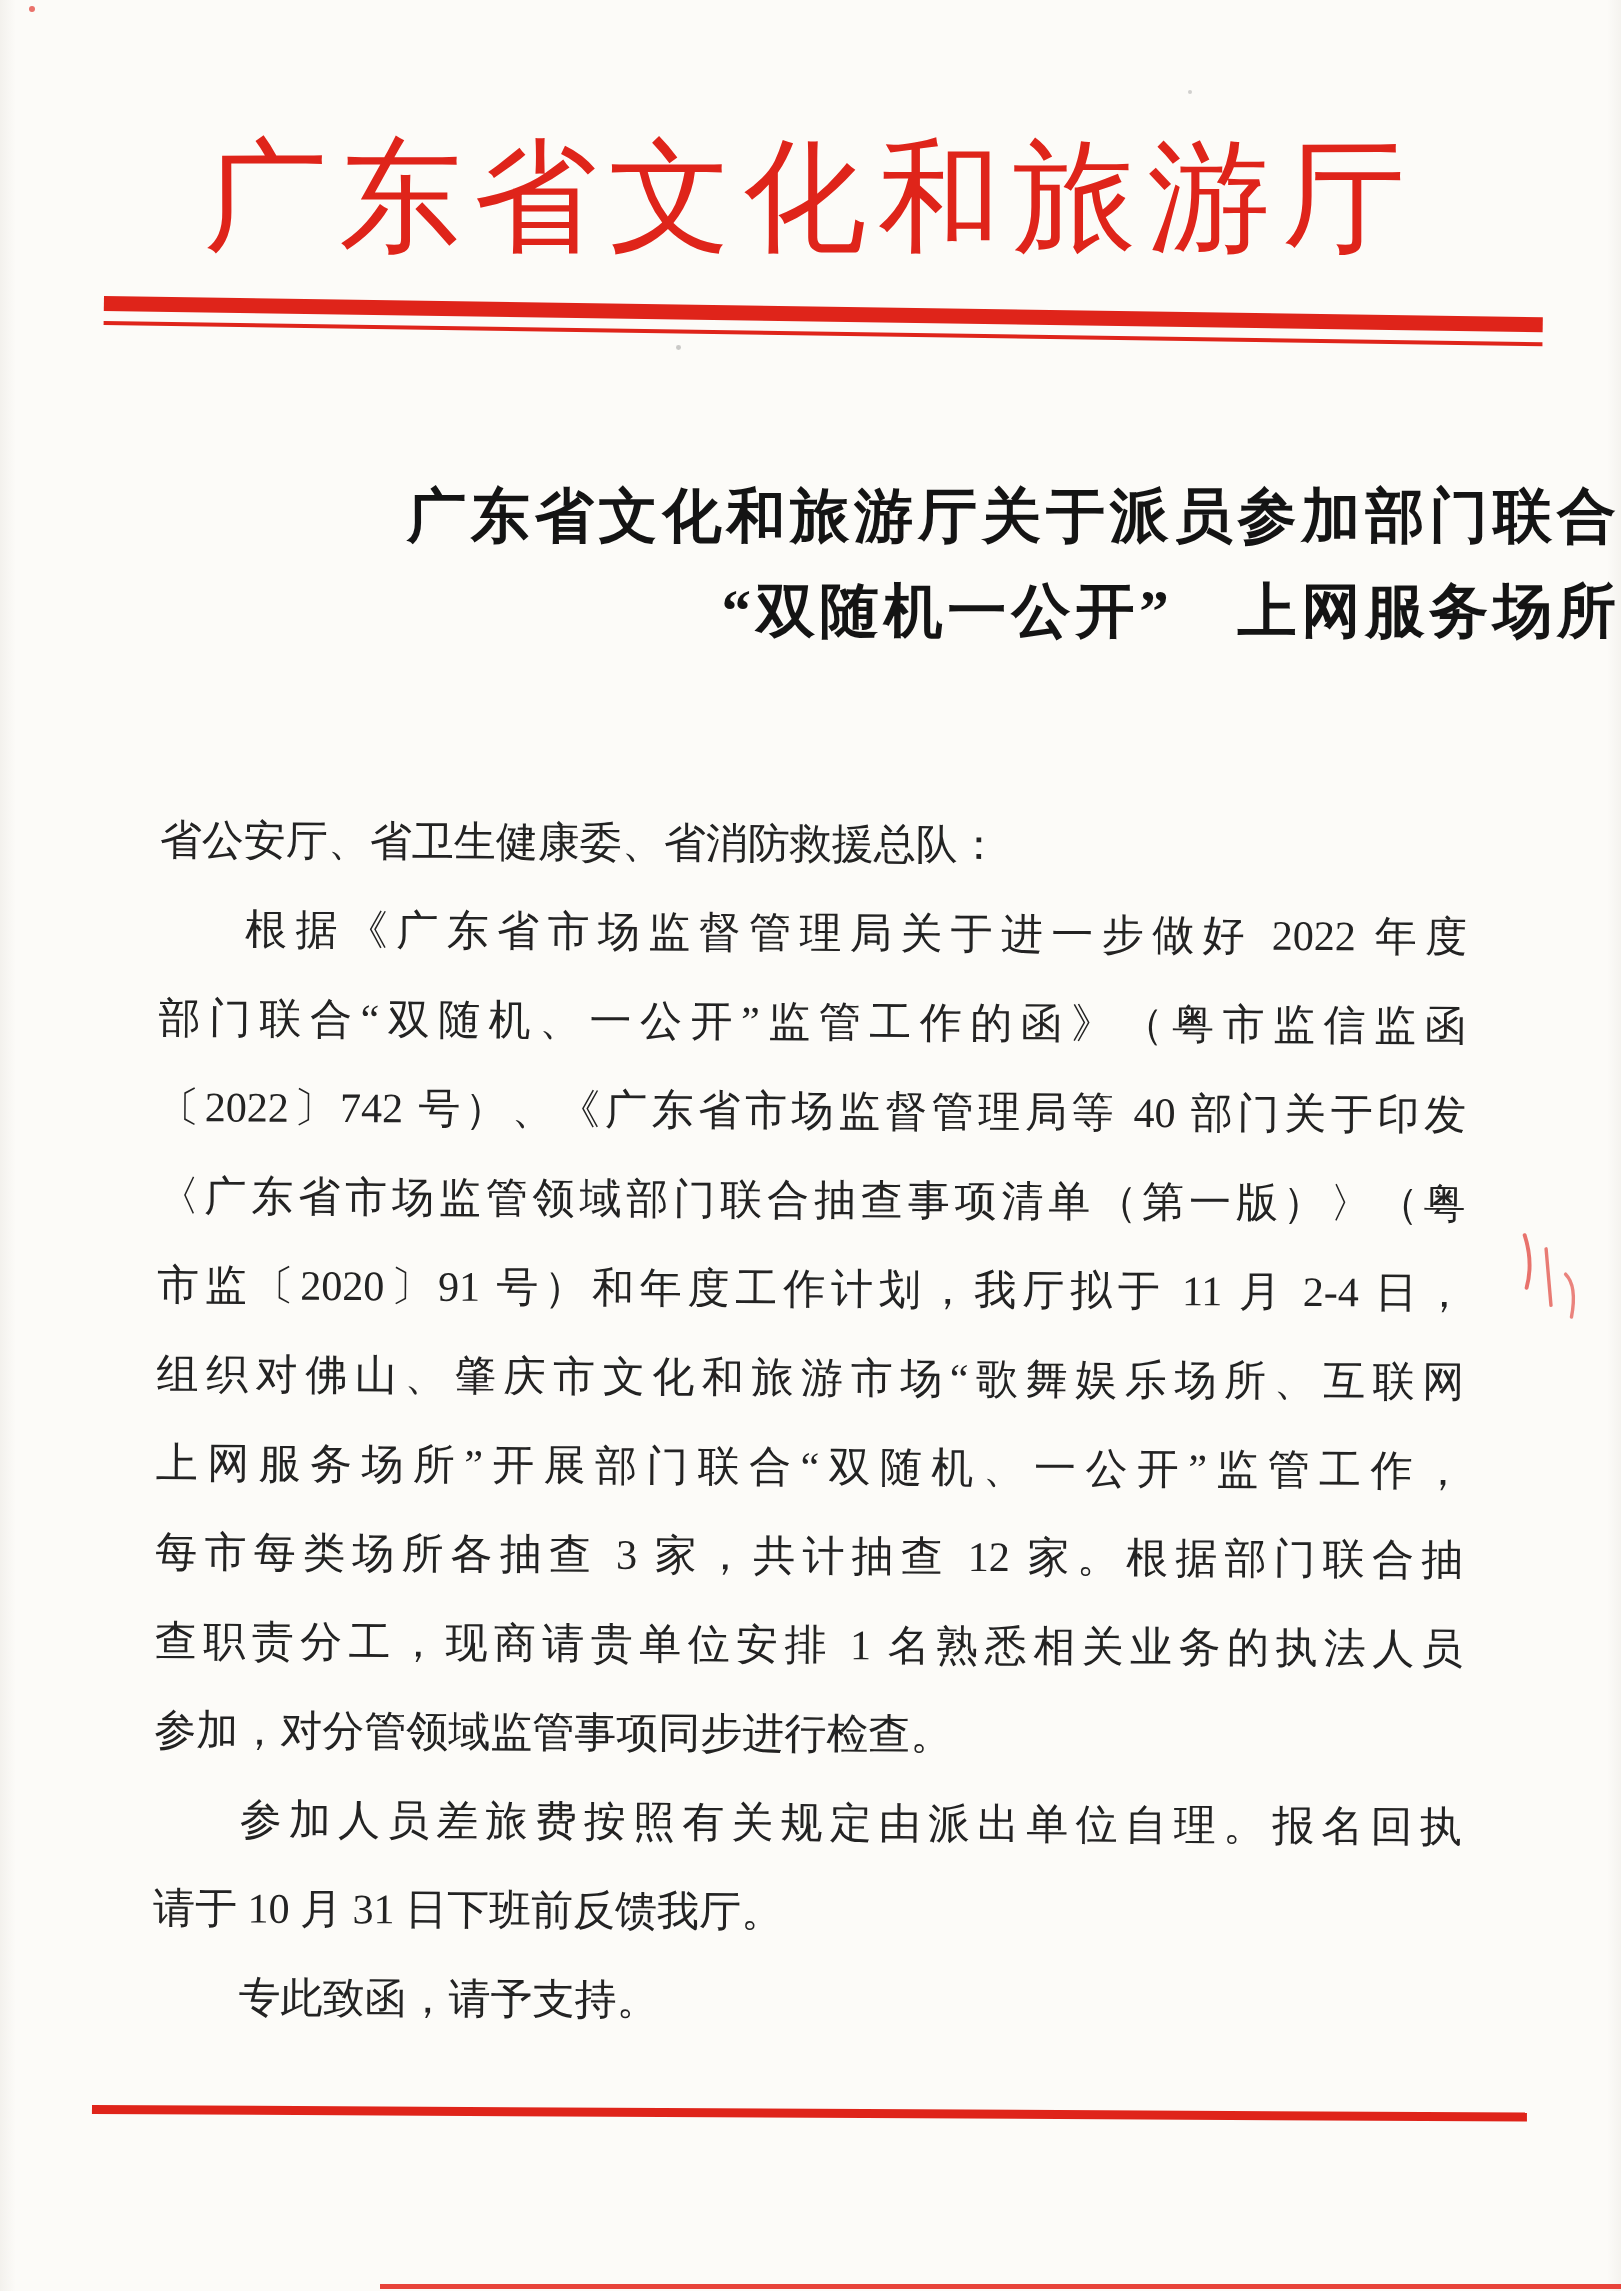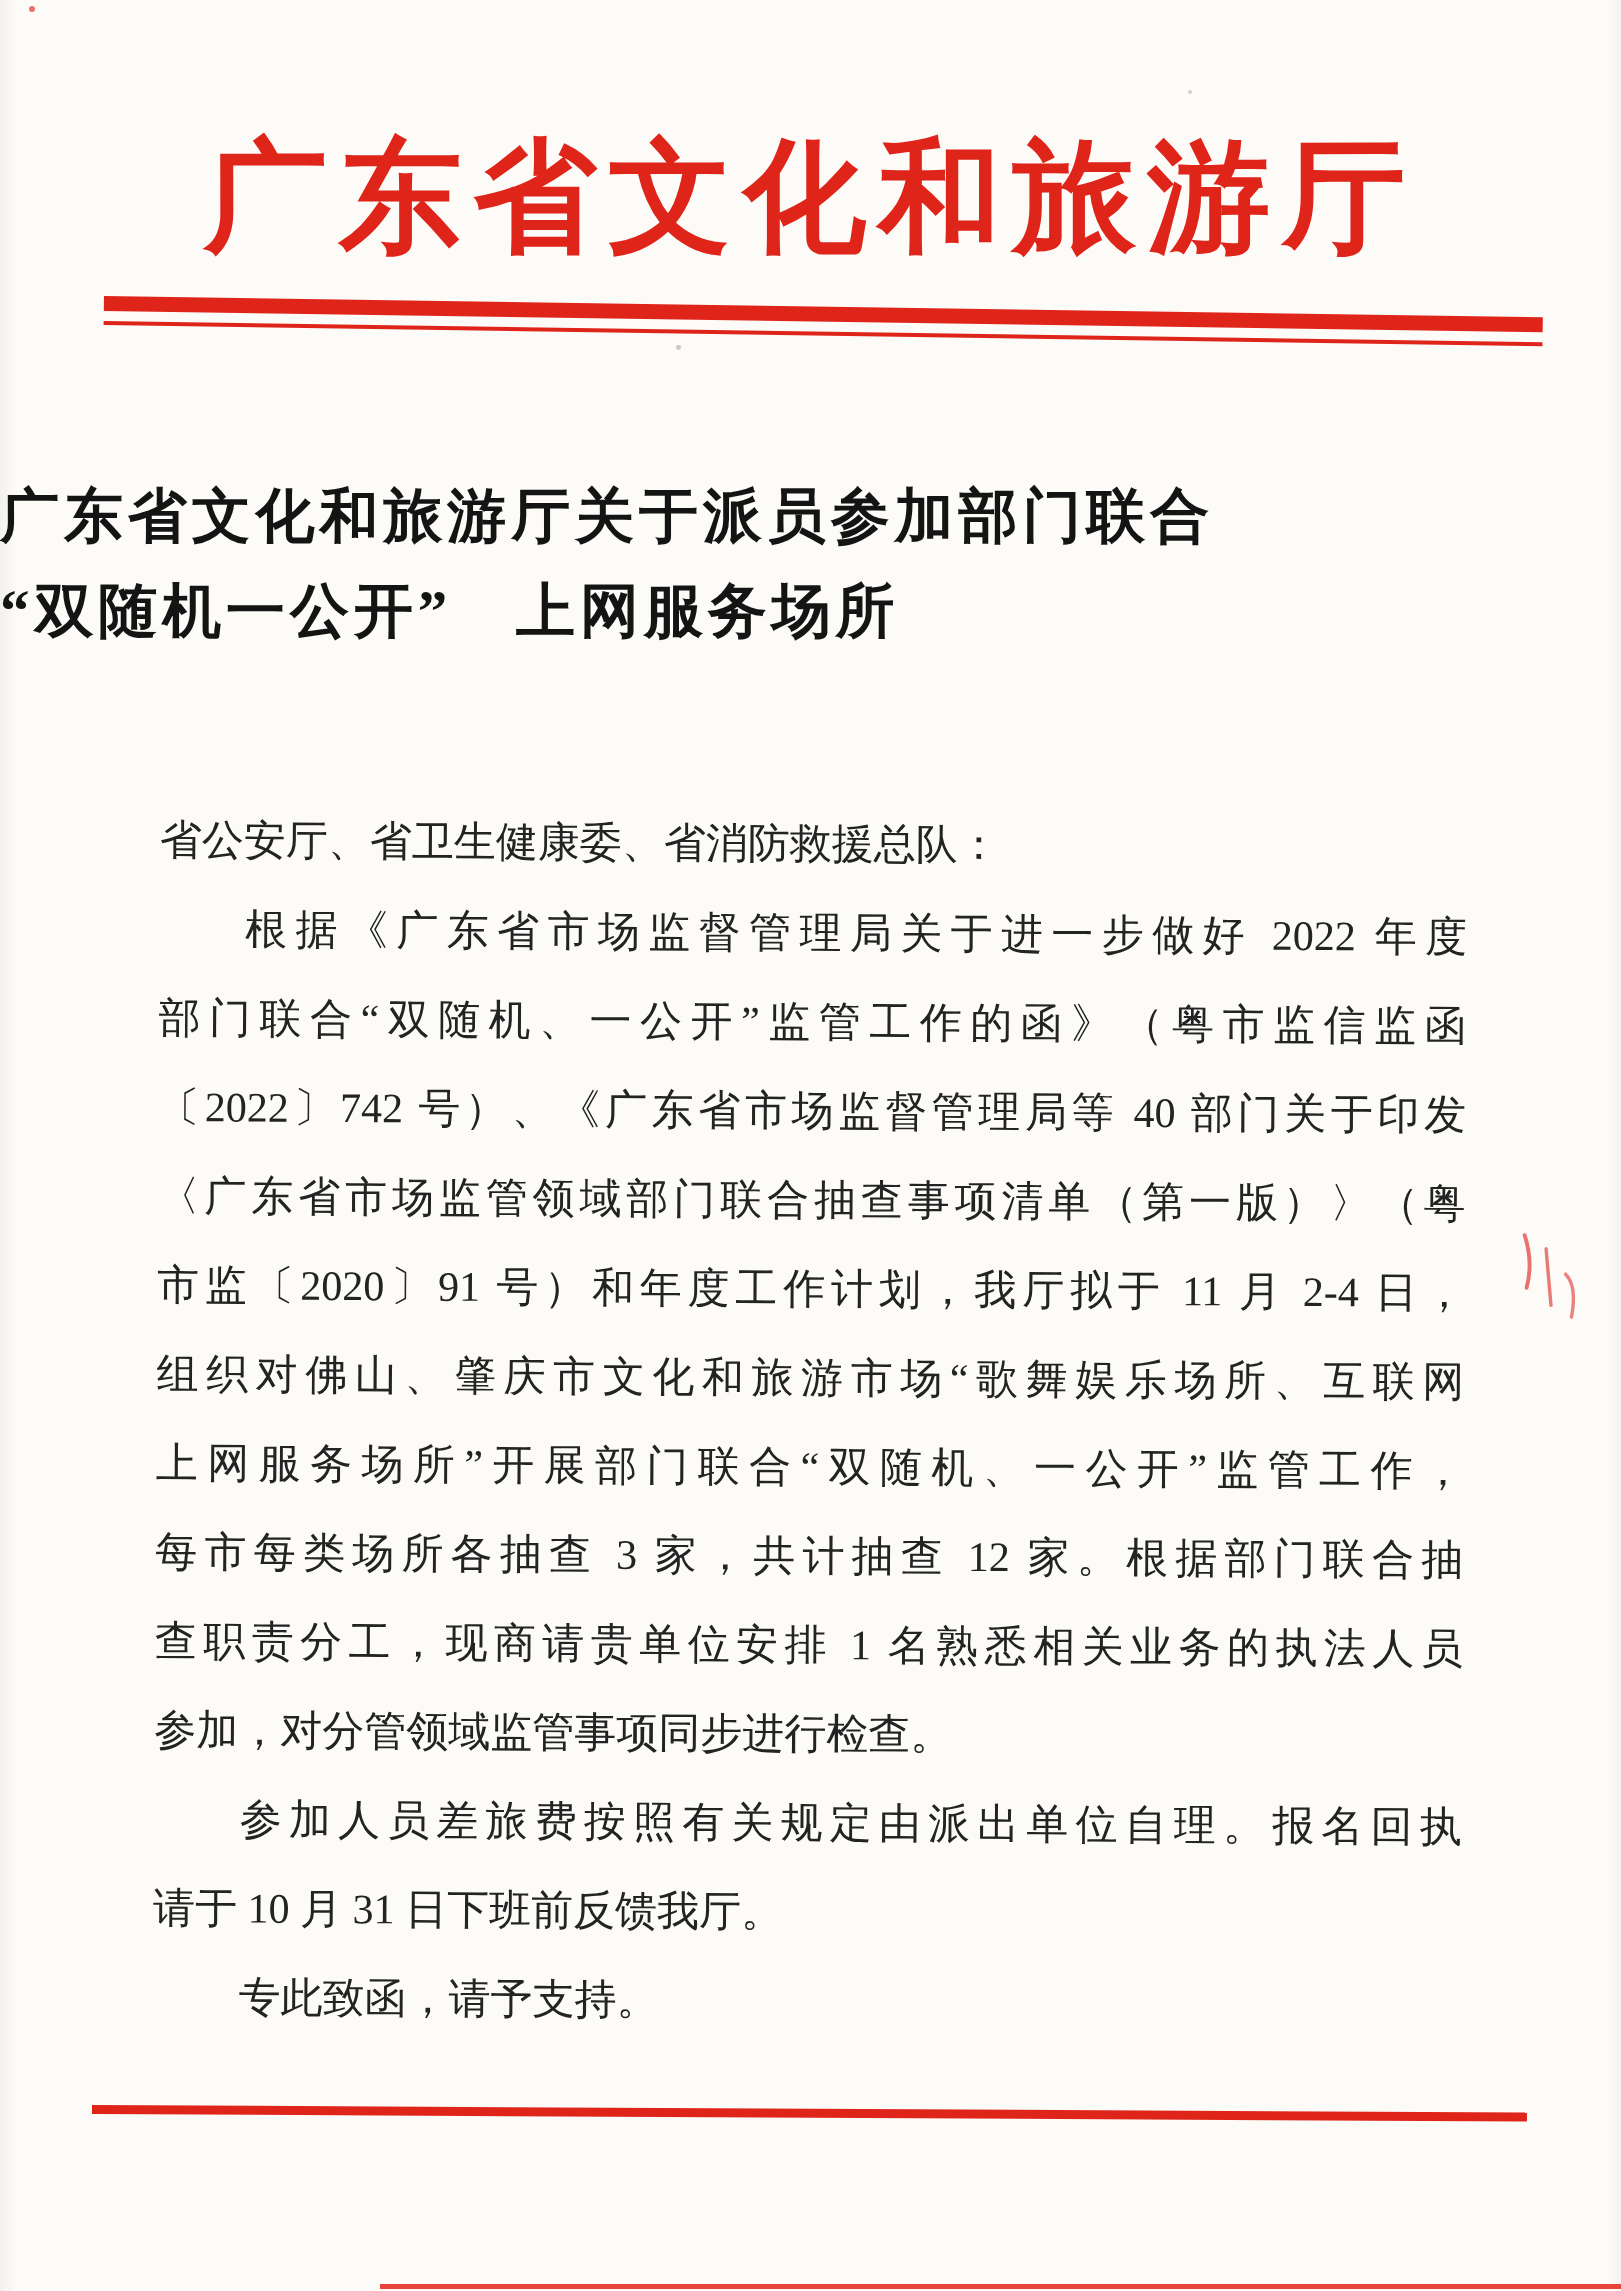--- a/index.html
+++ b/index.html
@@ -10,34 +10,34 @@
   .page{
     position:relative;
     width:1621px;height:2292px;
     background:linear-gradient(90deg,#f3f1ed 0,#fcfbf8 15.7px,#fcfbf8 1607px,#f5f3ef 1621px);
     overflow:hidden;
     font-family:"Liberation Serif","DejaVu Serif",serif;
   }
   .letterhead{
     position:absolute;top:116px;left:0;width:100%;
     text-align:center;
-    font-size:123px;font-weight:bold;
+    font-size:123px;font-weight:normal;
     color:var(--red);
     letter-spacing:11.8px;
     white-space:nowrap;
   }
   .rule-double{
     position:absolute;left:104px;top:296px;width:1439px;
     transform:rotate(0.85deg);transform-origin:left top;
   }
   .rule-thick{height:14.7px;background:var(--red);}
   .rule-thin{height:3.9px;background:var(--red);margin-top:10.8px;}
   .doc-title{
     position:absolute;top:469px;left:0;width:100%;
-    text-align:left;
+    text-align:right;
     font-size:59px;font-weight:bold;color:#141414;
     letter-spacing:4.9px;line-height:95px;
     white-space:nowrap;
   }
   .body-text{
     position:absolute;top:796px;left:160px;width:1308px;
     font-size:42px;color:var(--ink);
     transform:rotate(0.35deg);transform-origin:left top;
   }
   .line{line-height:89px;height:89px;white-space:normal;}

